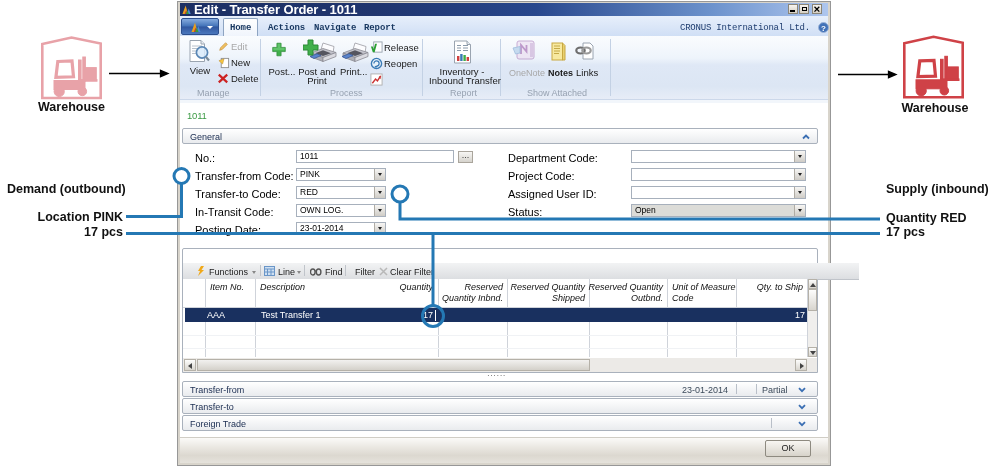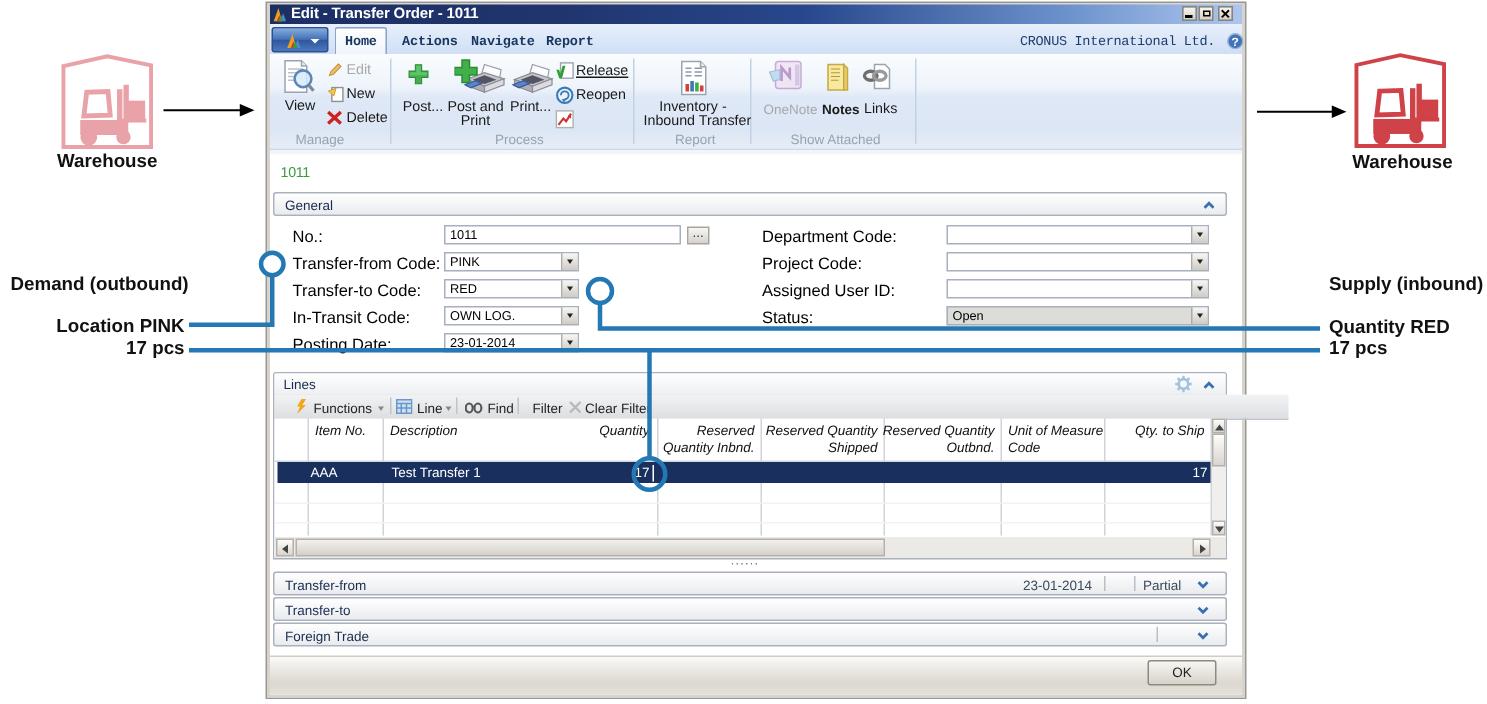--- a/index.html
+++ b/index.html
@@ -27,21 +27,21 @@
 <div class="abs" style="left:177px;top:1px;width:654px;height:465px;background:#fff;border:1px solid #979797;box-sizing:border-box;"></div>
 <div class="abs" style="left:178px;top:2px;width:652px;height:463px;border:2px solid #d8d4cb;box-sizing:border-box;"></div>
 
 <div class="abs" style="left:180px;top:3px;width:648px;height:13px;background:linear-gradient(to right,#1c2f63 0%,#20356e 30%,#28478d 55%,#6c92cc 82%,#aec6ee 100%);"></div>
 <svg class="abs" style="left:182px;top:4px" width="11" height="11" viewBox="0 0 12 12">
   <polygon points="0.5,11 4,1.5 6.5,11" fill="#e8a020"></polygon>
   <polygon points="2.8,11 4.6,6.5 6.2,11" fill="#cc3a2a"></polygon>
   <polygon points="5.5,11 7.3,5 9.5,11" fill="#4a88d8"></polygon>
   <polygon points="4,11 5.8,6.8 7.6,11" fill="#3a9a3a"></polygon>
 </svg>
-<div class="abs" style="left:194px;top:5px;color:#fff;font-size:10px;line-height:9px;font-weight:bold;letter-spacing:-0.1px;white-space:nowrap;">Edit - Transfer Order - 1011</div>
+<div class="abs" style="left:194px;top:5px;color:#fff;font-size:13px;line-height:9px;font-weight:bold;letter-spacing:-0.1px;white-space:nowrap;">Edit - Transfer Order - 1011</div>
 
 <div class="abs" style="left:788px;top:4px;width:10px;height:10px;background:linear-gradient(#f8f5f0,#d5cfc3);border:1px solid #8a8578;box-sizing:border-box;">
   <div class="abs" style="left:1.2px;bottom:1.5px;width:4.5px;height:1.8px;background:#000"></div>
 </div>
 <div class="abs" style="left:799px;top:4px;width:10px;height:10px;background:linear-gradient(#f8f5f0,#d5cfc3);border:1px solid #8a8578;box-sizing:border-box;">
   <div class="abs" style="left:1.5px;top:1.5px;width:5px;height:4.5px;border:1px solid #000;border-top-width:1.6px;box-sizing:border-box;"></div>
 </div>
 <div class="abs" style="left:812px;top:4px;width:10px;height:10px;background:linear-gradient(#f8f5f0,#d5cfc3);border:1px solid #8a8578;box-sizing:border-box;">
   <svg width="8" height="8" class="abs" style="left:0;top:0">
       <path d="M1.5,1.8 L6.3,6.6 M6.3,1.8 L1.5,6.6" stroke="#000" stroke-width="1.3"></path>
@@ -126,21 +126,21 @@
   <polygon points="6,11.2 14,8.2 22,11.2 14,14" fill="#55555f"></polygon>
   <polygon points="2,11 14,15.5 14,19.5 2,15" fill="#aeaeb6" stroke="#8a8a92" stroke-width="0.8"></polygon>
   <polygon points="14,15.5 27,10.5 27,14.5 14,19.5" fill="#dadae0" stroke="#8a8a92" stroke-width="0.8"></polygon>
   <polygon points="1,14.5 8,11.8 12,13.6 5,16.5" fill="#5a84cc" stroke="#3a5a9a" stroke-width="0.8"></polygon>
 </svg>
 <div class="rlabel" style="left:340px;top:68px;width:24px;">Print...</div>
 <svg class="abs" style="left:370px;top:41px" width="13" height="13" viewBox="0 0 14 14">
   <rect x="4" y="1" width="9" height="11" fill="#fff" stroke="#9aa4b0"></rect>
   <polygon points="1,6 3,12 5,12 7.5,3 5.5,3 3.8,9 3,6" fill="#2ca033"></polygon>
 </svg>
-<div class="rsmall" style="left:384px;top:43px;text-decoration:underline;">Release</div>
+<div class="rsmall" style="left:384px;top:43px;">Release</div>
 <svg class="abs" style="left:370px;top:57px" width="13" height="13" viewBox="0 0 14 14">
   <circle cx="7" cy="7" r="5.5" fill="#e8f2fa" stroke="#3a7ab5" stroke-width="1.5"></circle>
   <path d="M4.2,7 a2.8,2.8 0 1 1 2.8,2.8" fill="none" stroke="#3a7ab5" stroke-width="1.3"></path>
   <polygon points="4.8,9.8 8.6,9.4 6.4,12" fill="#3a7ab5"></polygon>
 </svg>
 <div class="rsmall" style="left:384px;top:59px;">Reopen</div>
 <svg class="abs" style="left:370px;top:73px" width="13" height="13" viewBox="0 0 14 14">
   <rect x="1" y="1" width="12" height="12" fill="#fff" stroke="#b0b0b0"></rect>
   <path d="M2.5,11 L6,6.5 L8,8.5 L11.5,3" stroke="#cc3333" stroke-width="1.5" fill="none"></path>
   <polygon points="11.5,3 11.5,6.6 9.3,4.4" fill="#cc3333"></polygon>
@@ -217,39 +217,20 @@
   </div>
 <div class="flabel" style="left:508px;top:189px;">Assigned User ID:</div>
 <div class="fld" style="left:631px;top:186px;width:175px;">
     <div class="dd"></div>
   </div>
 <div class="flabel" style="left:508px;top:207px;">Status:</div>
 <div class="fld" style="left:631px;top:204px;width:175px;background:#dcdcd8;">Open<div class="dd"></div></div>
 
 <div class="abs" style="left:182px;top:248px;width:636px;height:125px;border:1px solid #a9b1bc;box-sizing:border-box;border-radius:2px 2px 0 0;">
 
-  <div class="abs" style="left:0;top:0;width:634px;height:14px;background:linear-gradient(#ffffff,#edeff2);border-bottom:1px solid #c8cdd4;">
-    <div class="abs ftcap" style="left:6px;top:2px;">Lines</div>
-    <svg class="abs" style="right:22px;top:1px" width="12" height="12">
-        <circle cx="6" cy="6" r="3.2" fill="none" stroke="#9ec2e0" stroke-width="1.8"></circle>
-        <g stroke="#9ec2e0" stroke-width="1.6">
-          <line x1="6" y1="0.5" x2="6" y2="2.2"></line>
-          <line x1="6" y1="9.8" x2="6" y2="11.5"></line>
-          <line x1="0.5" y1="6" x2="2.2" y2="6"></line>
-          <line x1="9.8" y1="6" x2="11.5" y2="6"></line>
-          <line x1="2.1" y1="2.1" x2="3.3" y2="3.3"></line>
-          <line x1="8.7" y1="8.7" x2="9.9" y2="9.9"></line>
-          <line x1="2.1" y1="9.9" x2="3.3" y2="8.7"></line>
-          <line x1="8.7" y1="3.3" x2="9.9" y2="2.1"></line>
-        </g>
-      </svg>
-    <svg class="abs" style="right:7px;top:5px" width="8" height="6">
-        <path d="M1,4.5 L4,1.5 L7,4.5" stroke="#3b6fb3" stroke-width="1.8" fill="none"></path>
-      </svg>
-  </div>
 
   <div class="abs" style="left:0;top:14px;width:676px;height:16px;background:linear-gradient(#f2f3f4,#dcdee1);border-bottom:1px solid #c0c4ca;">
     <svg class="abs" style="left:14px;top:3px" width="8" height="10">
         <polygon points="4,0 1,5 3,5 1,10 7,4 4.5,4 7,0" fill="#f0a818"></polygon>
       </svg>
     <div class="tbtxt" style="left:26px;top:4px;">Functions</div>
     <div class="abs" style="left:69px;top:8px;border:2.5px solid transparent;border-top:3px solid #888;"></div>
     <div class="abs" style="left:77px;top:2px;width:1px;height:11px;background:#c0c4ca;"></div>
     <svg class="abs" style="left:81px;top:3px" width="11" height="10">
         <rect x="0.5" y="0.5" width="10" height="9" fill="#cfe0f2" stroke="#6a96c8"></rect>

